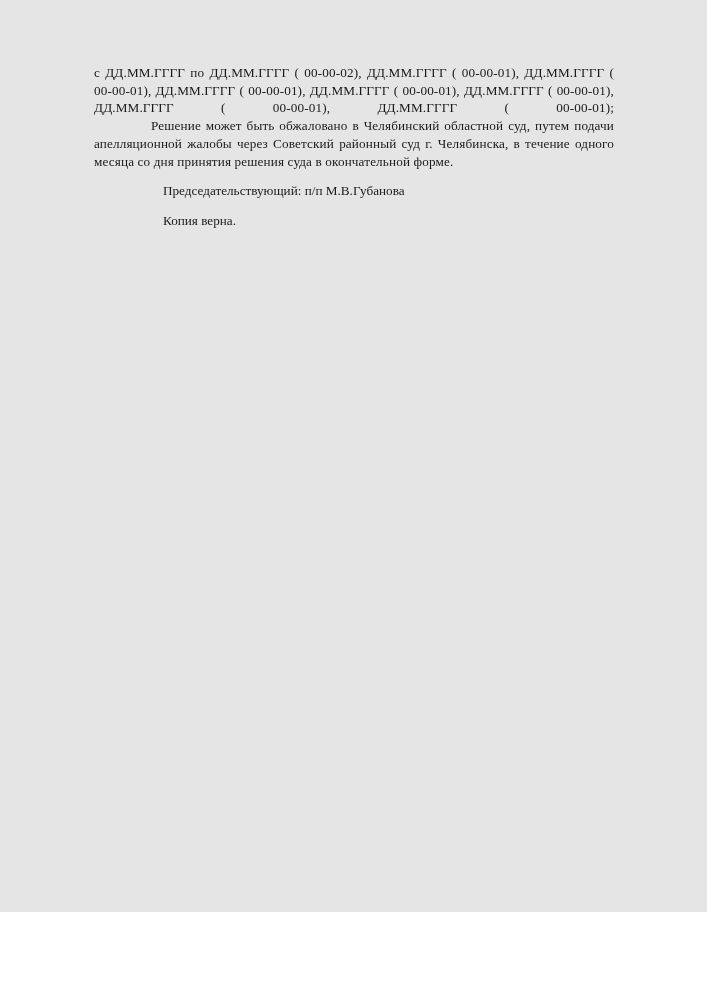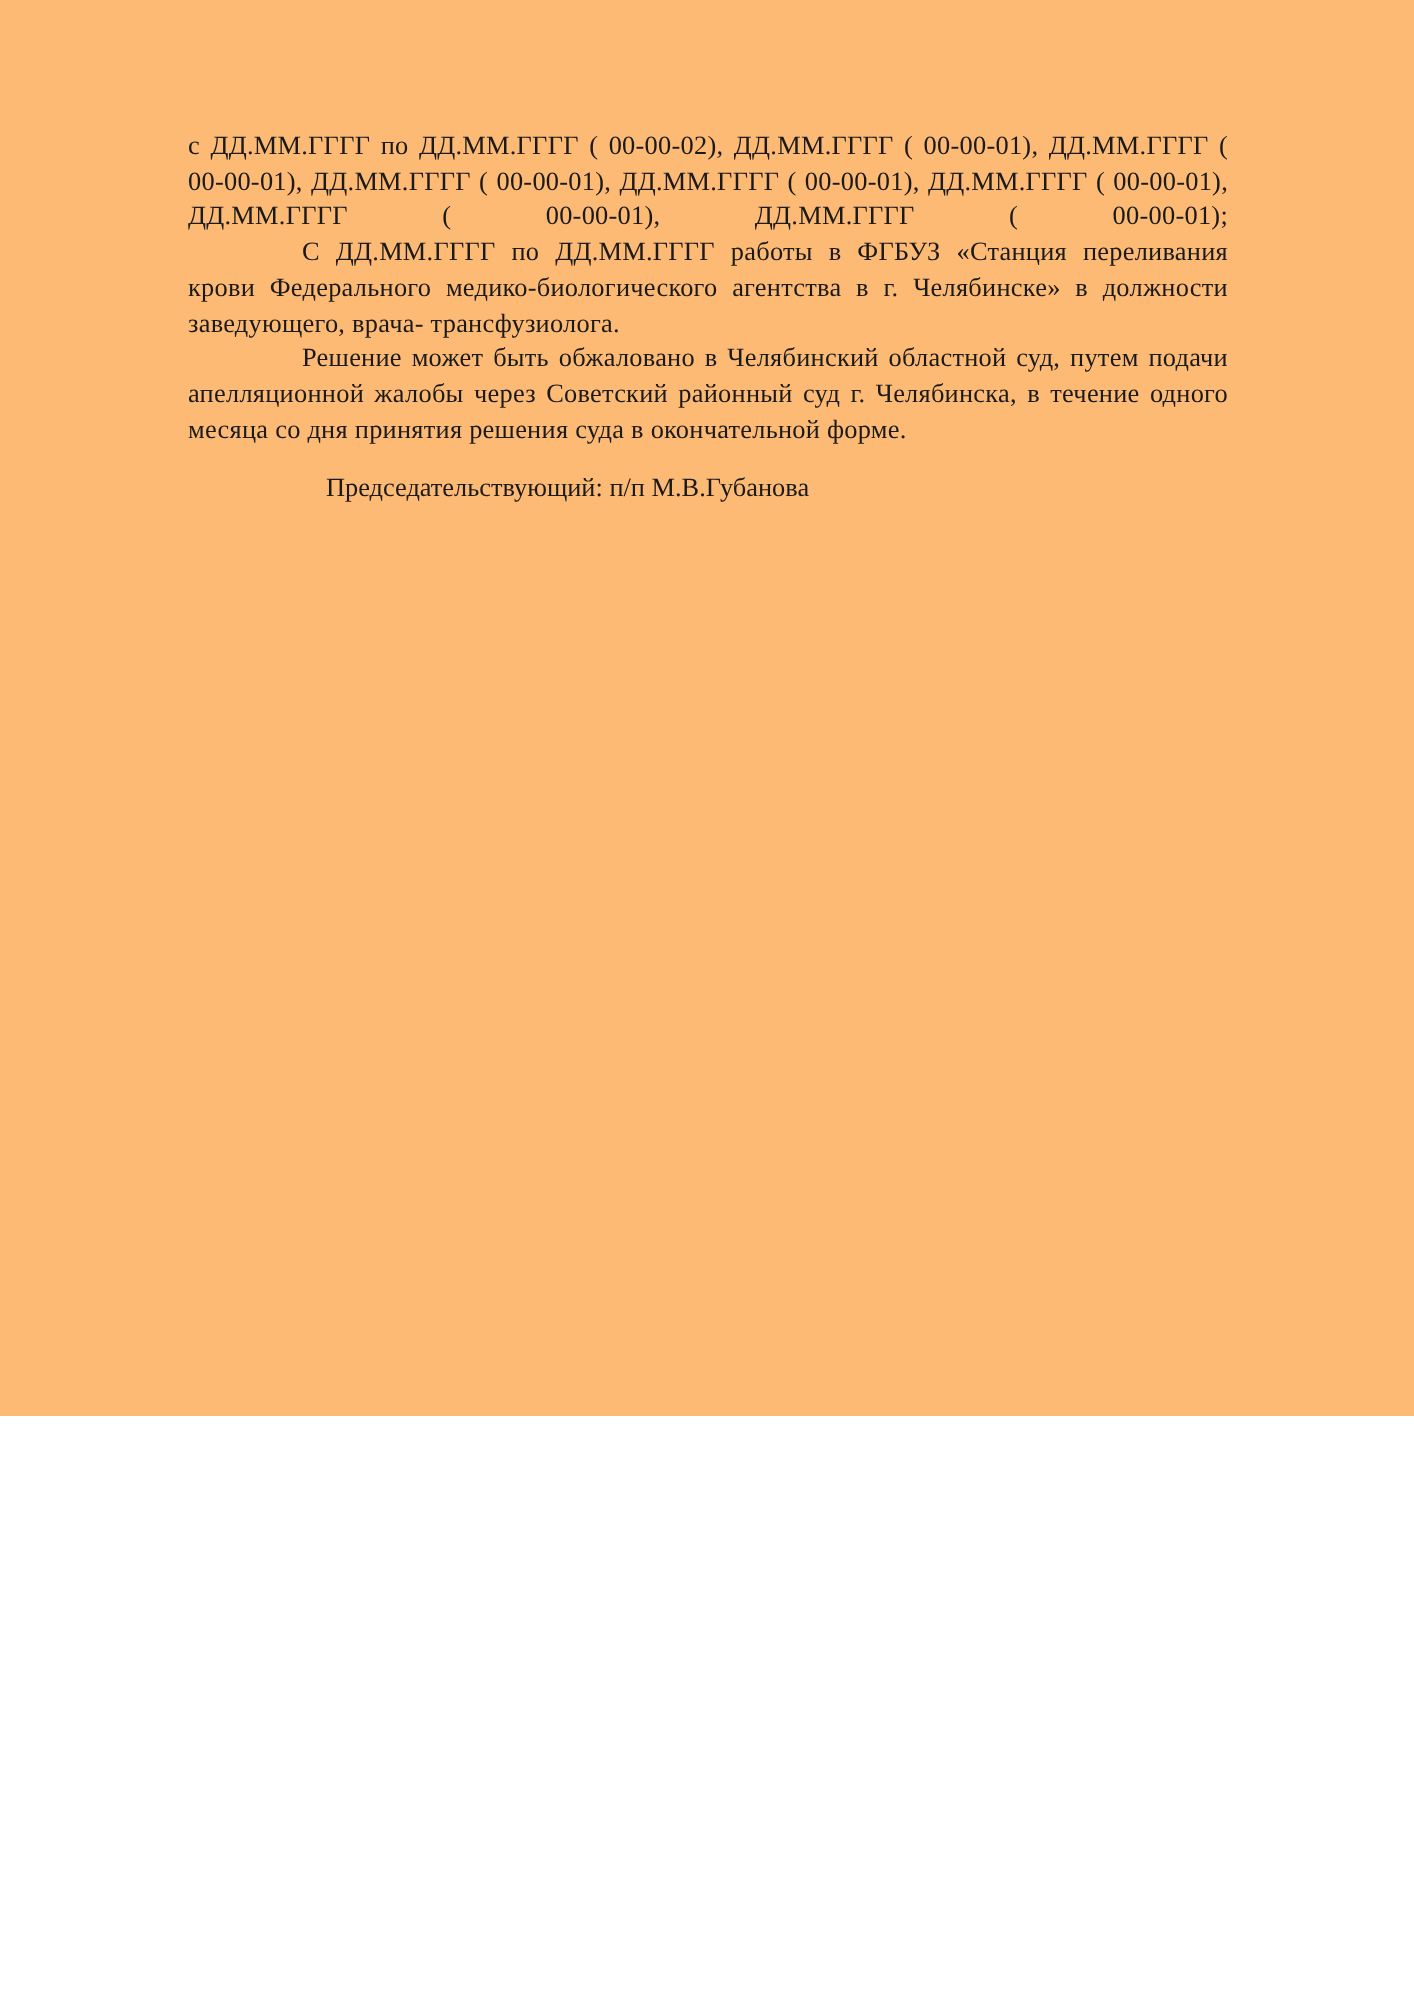--- a/index.html
+++ b/index.html
@@ -15,22 +15,22 @@
     font-family: "Liberation Serif", "DejaVu Serif", serif;
     color: #1a1a1a;
     -webkit-font-smoothing: antialiased;
   }
 
   .page {
     position: absolute;
     left: 0;
     top: 0;
     width: 707px;
-    height: 708px;
-    background: #fdba74;
+    height: 912px;
+    background: #e5e5e5;
   }
 
   .text-block {
     position: absolute;
     left: 94px;
     top: 64px;
     width: 520px;
   }
 
   p.para {
@@ -68,24 +68,24 @@
 </style>
 </head>
 <body>
 
 <div class="page">
 
   <div class="text-block">
 
     <p class="para flush justify-last">с ДД.ММ.ГГГГ по ДД.ММ.ГГГГ (        00-00-02), ДД.ММ.ГГГГ (        00-00-01), ДД.ММ.ГГГГ (  00-00-01), ДД.ММ.ГГГГ (  00-00-01), ДД.ММ.ГГГГ (  00-00-01), ДД.ММ.ГГГГ (    00-00-01), ДД.ММ.ГГГГ (    00-00-01), ДД.ММ.ГГГГ (  00-00-01);</p>
 
-    <p class="para indent">С ДД.ММ.ГГГГ по ДД.ММ.ГГГГ работы в ФГБУЗ «Станция переливания крови Федерального медико-биологического агентства в г. Челябинске» в должности заведующего, врача- трансфузиолога.</p>
 
 
     <p class="para indent">Решение может быть обжаловано в Челябинский областной суд, путем подачи апелляционной жалобы через Советский районный суд г. Челябинска, в течение одного месяца со дня принятия решения суда в окончательной форме.</p>
 
     <p class="signature-line">Председательствующий: п/п М.В.Губанова</p>
 
+    <p class="signature-line">Копия верна.</p>
 
 
   </div>
 
 </div>
 
 </body></html>

